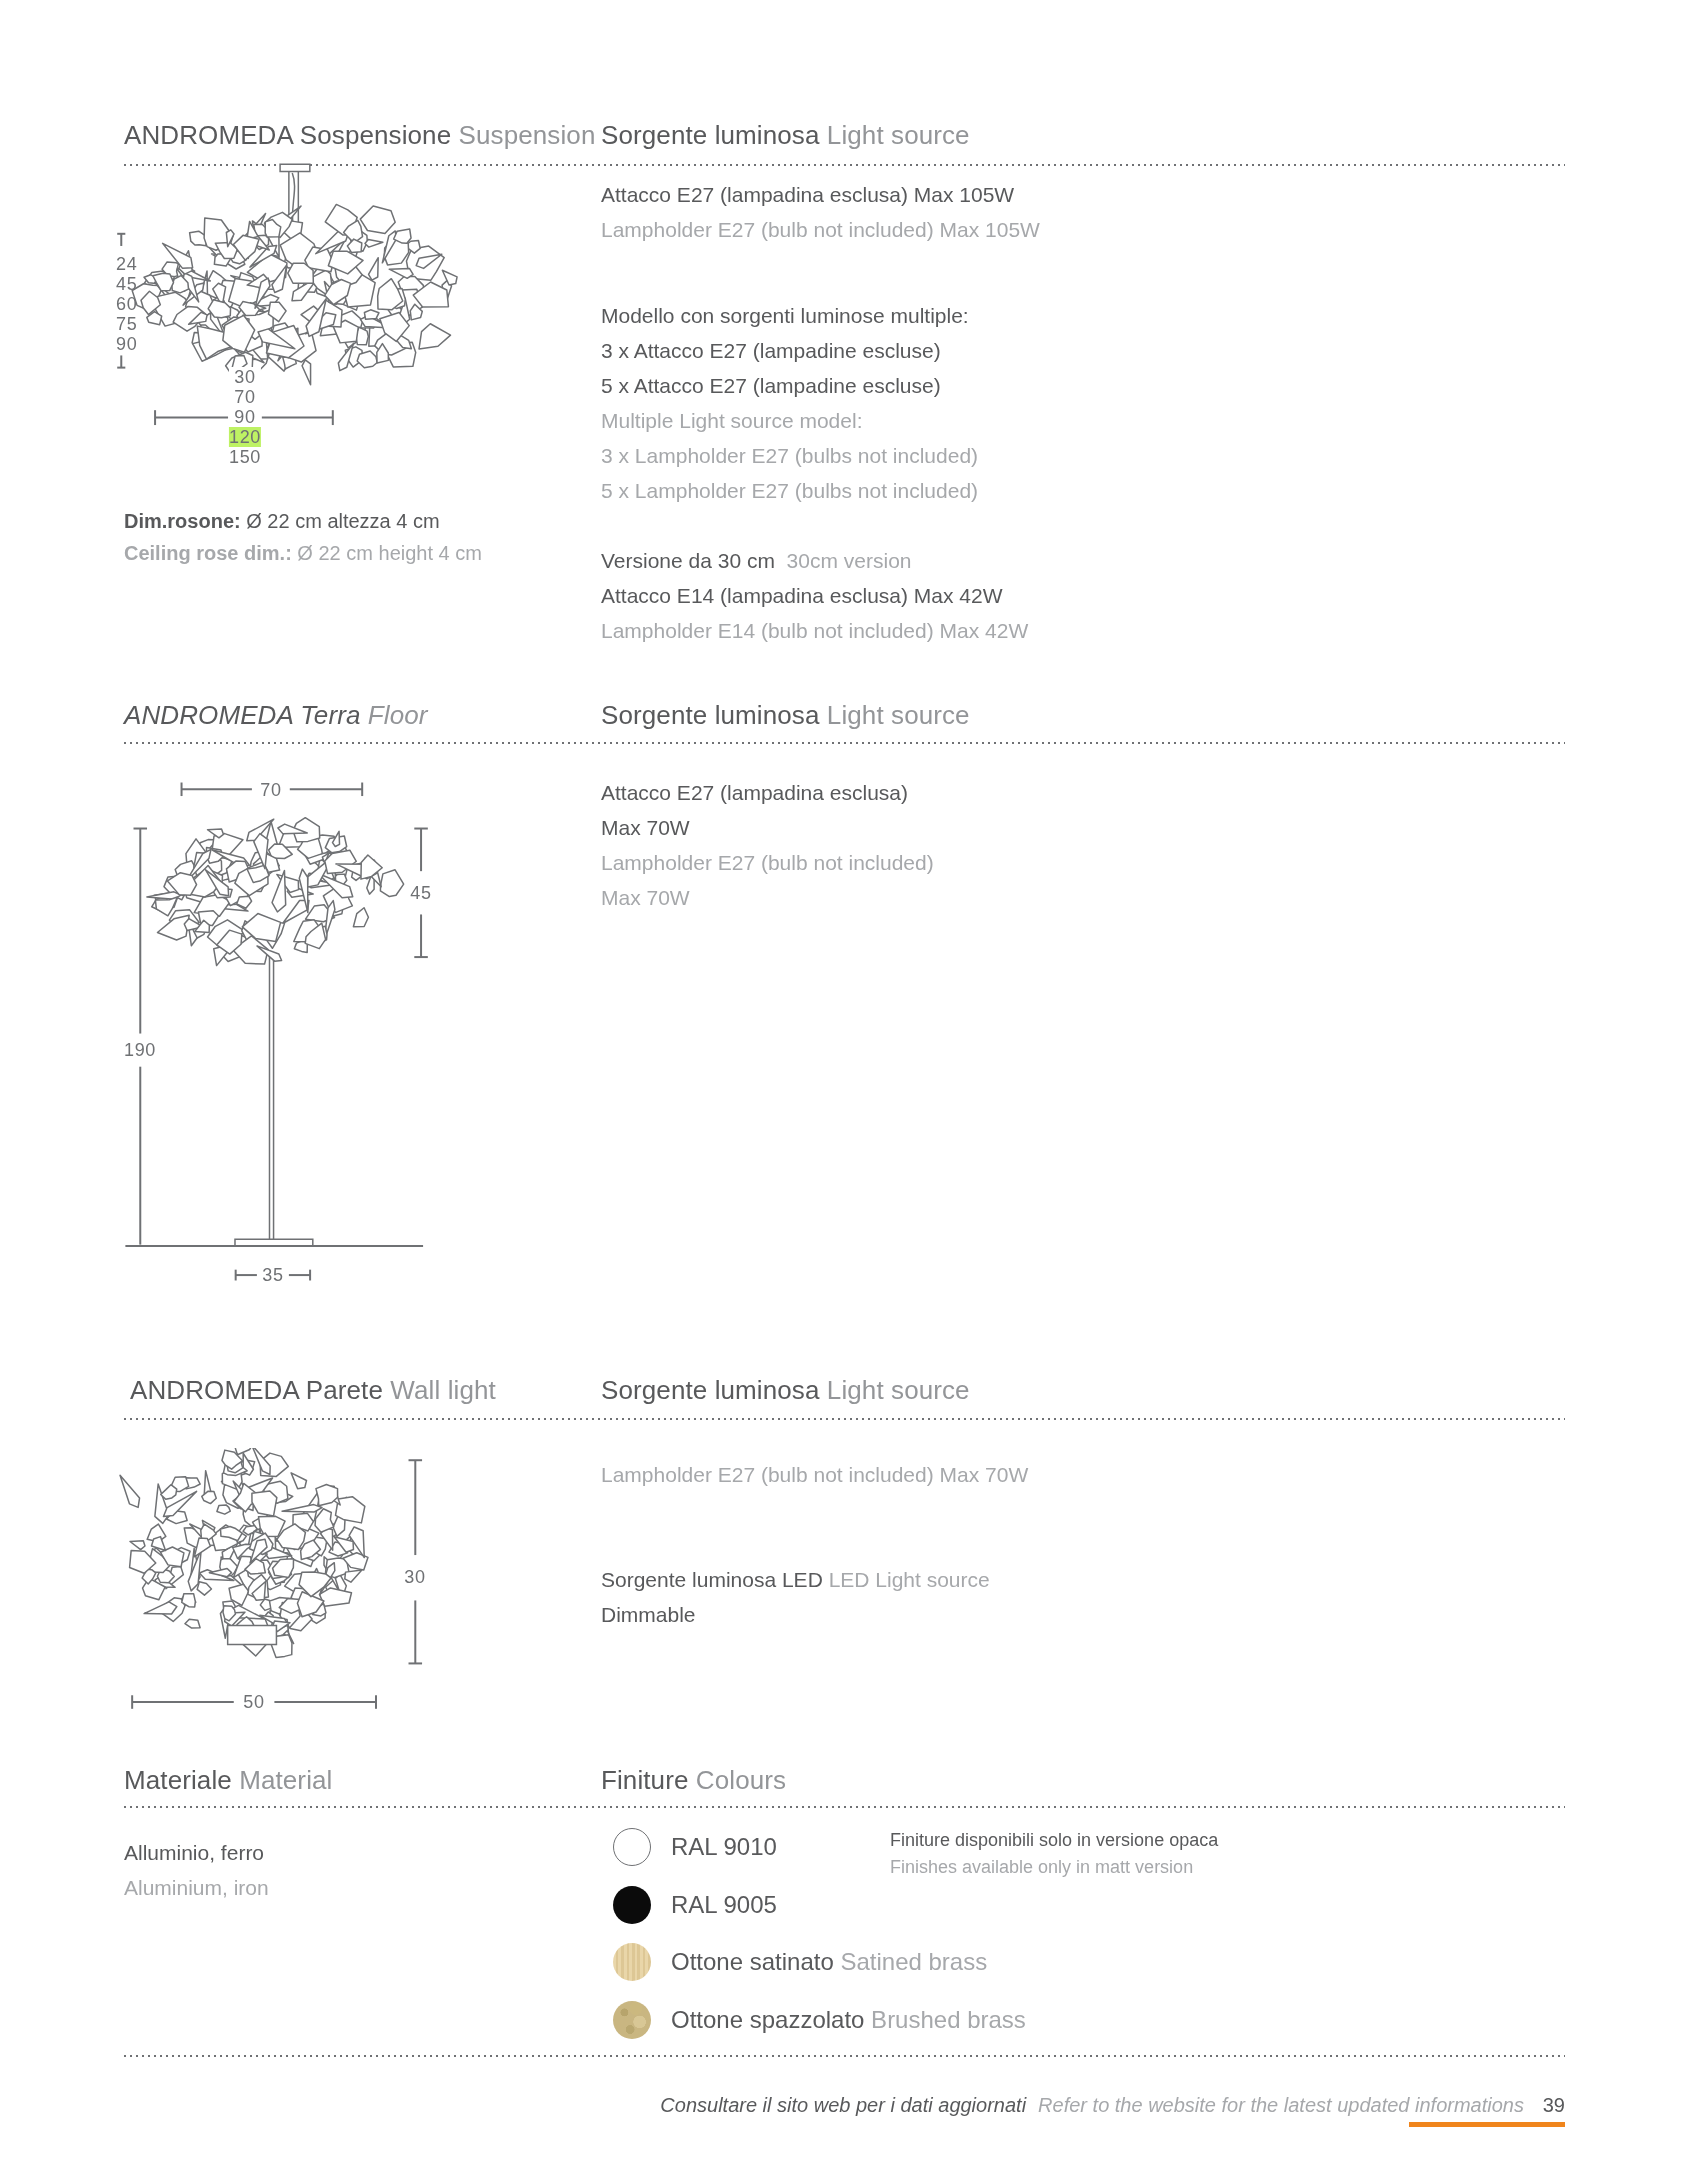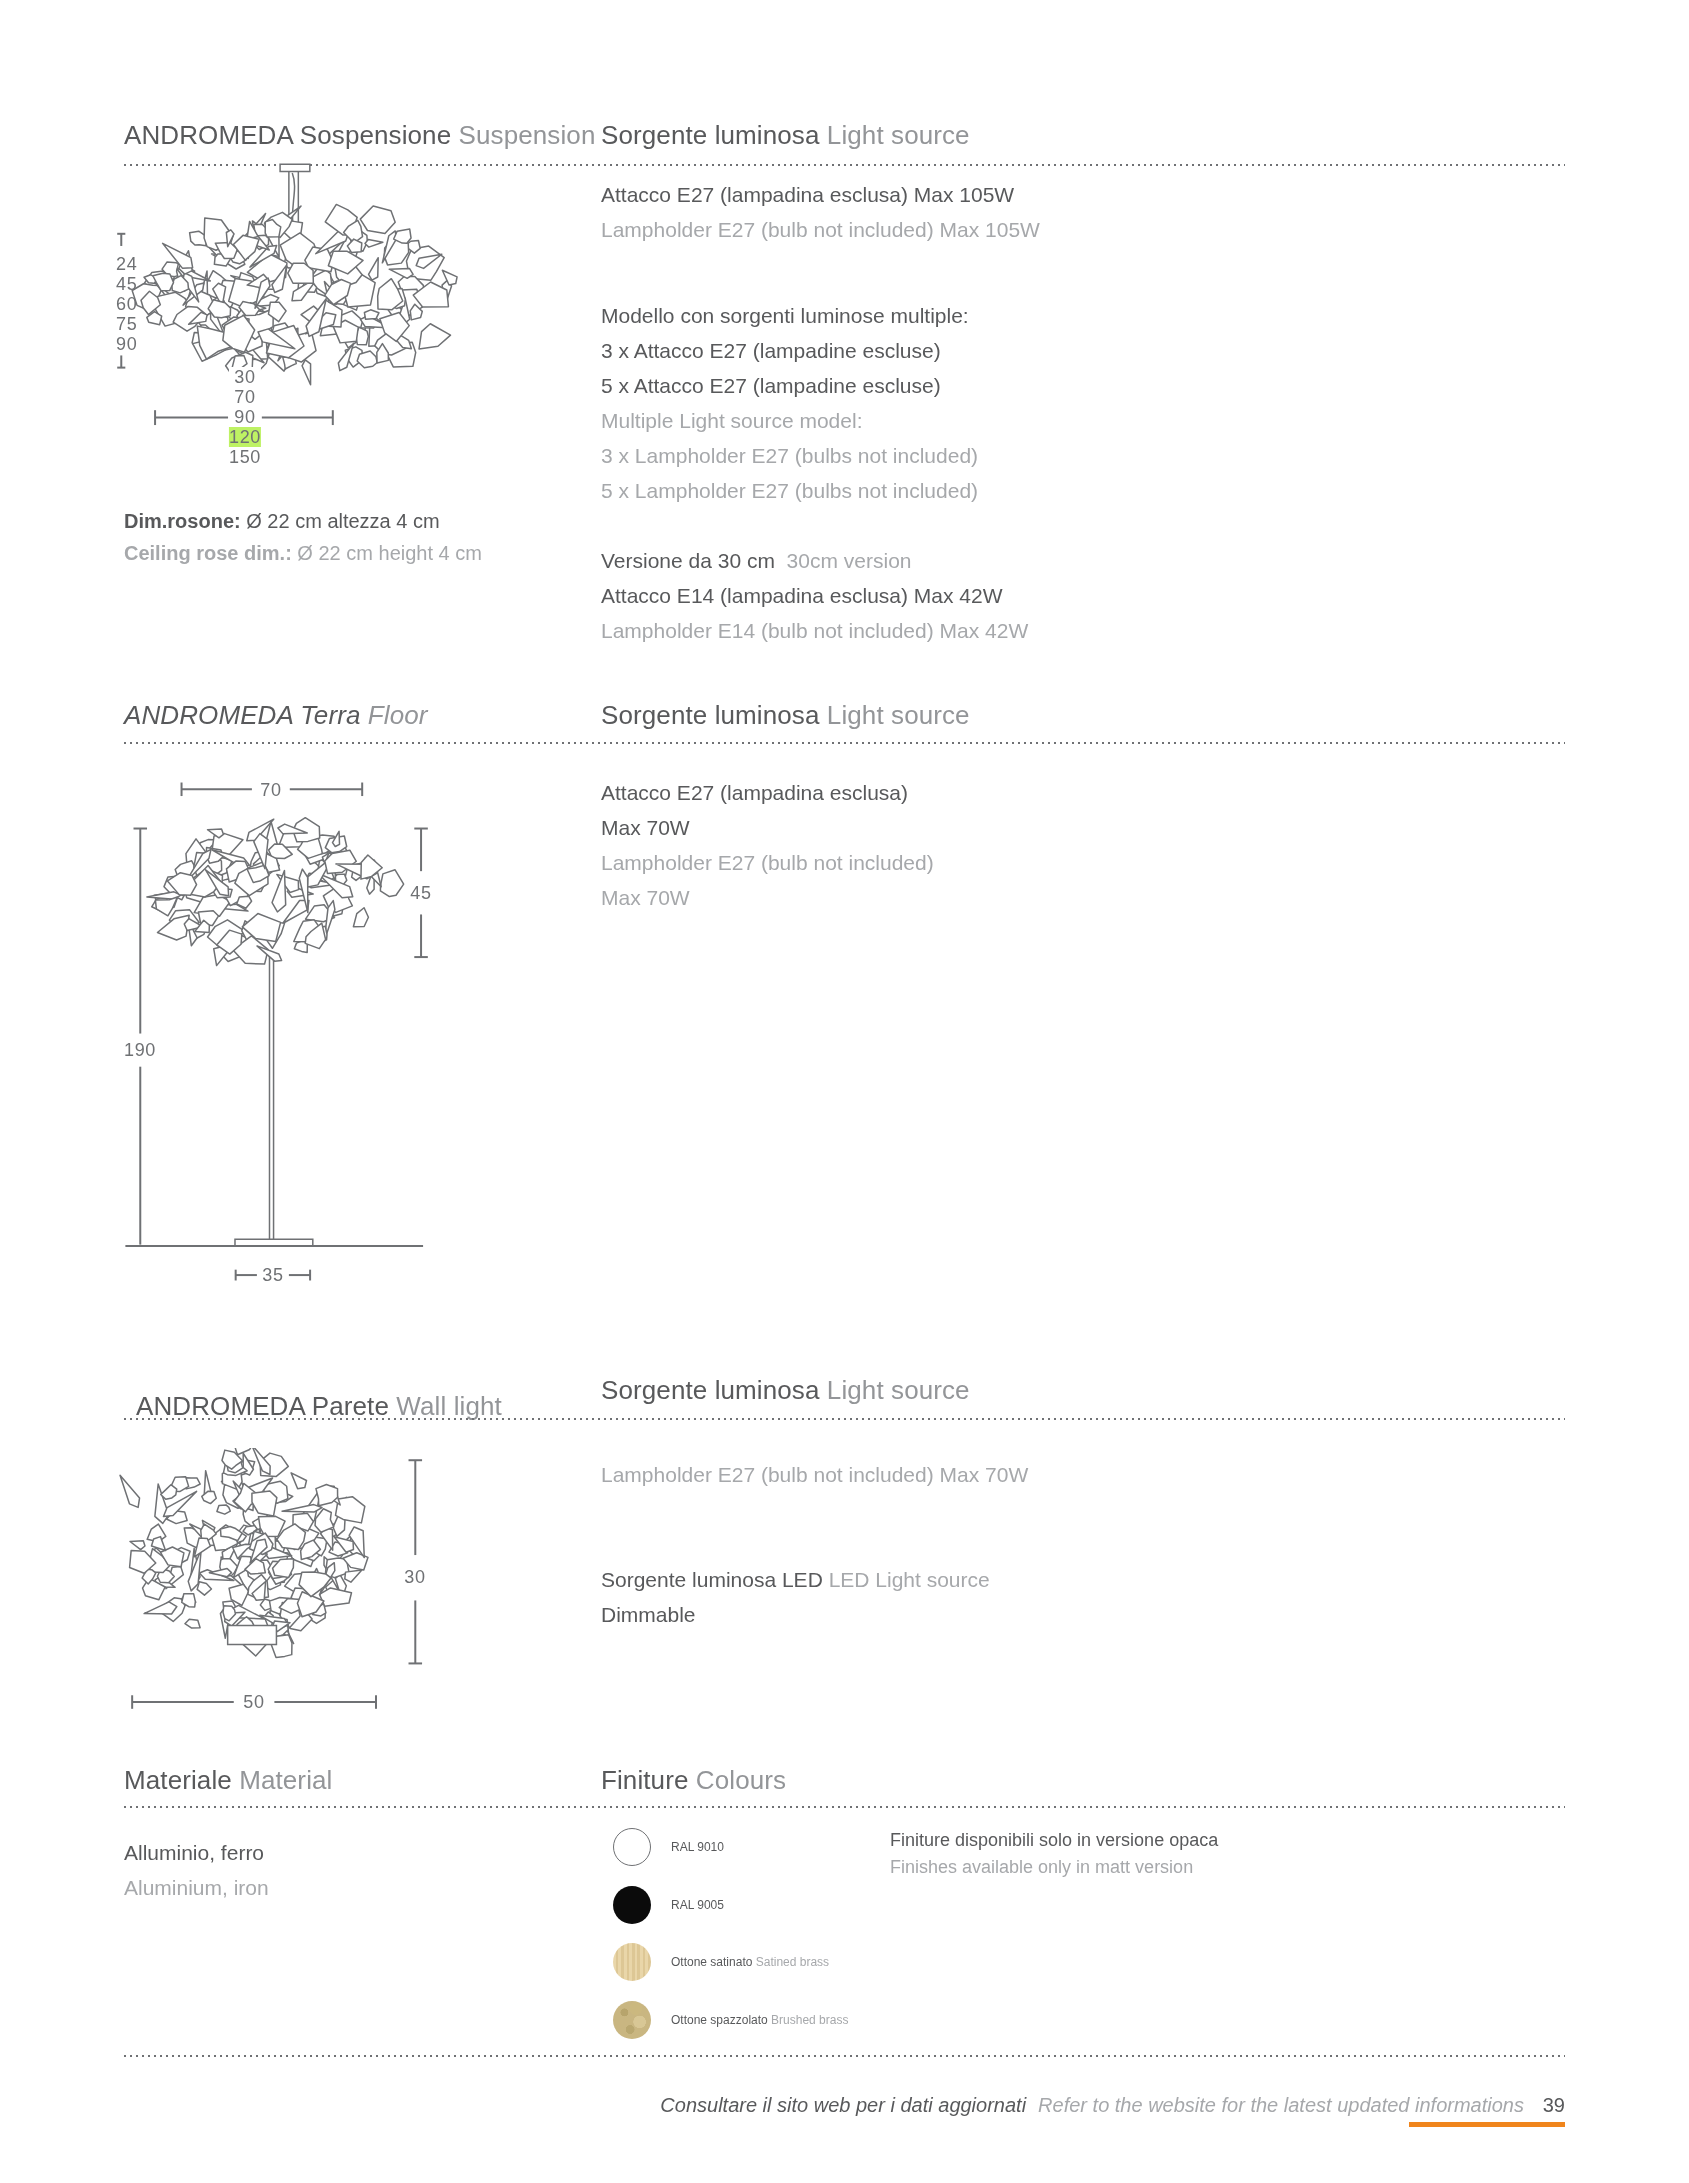--- a/index.html
+++ b/index.html
@@ -35,21 +35,21 @@
   .sw-ral9005{background:#0b0b0b;}
   .sw-satin{background:repeating-linear-gradient(90deg,#e9d6a9 0 2.7px,#ddc795 2.7px 5.4px);}
   .sw-brushed{
     background:
       radial-gradient(circle at 30% 30%, #b7a46c 0 10%, transparent 11%),
       radial-gradient(circle at 70% 55%, #d8c795 0 18%, transparent 19%),
       radial-gradient(circle at 45% 75%, #b9a76f 0 12%, transparent 13%),
       radial-gradient(circle at 60% 20%, #cbb87f 0 16%, transparent 17%),
       #c9b681;
   }
-  .sw-label{margin-left:20px;font-size:12px;white-space:pre;}
+  .sw-label{margin-left:20px;font-size:24px;white-space:pre;}
   .note{position:absolute;left:890px;top:1827px;font-size:18px;line-height:27px;}
   .footer{
     position:absolute;right:124px;top:2094px;display:flex;align-items:baseline;gap:12px;
     font-size:20px;font-style:italic;white-space:pre;
   }
   .footer .pagenum{font-style:normal;font-size:20px;margin-left:6.8px;color:#58595b;}
   .accent-bar{position:absolute;z-index:3;}
 </style>
 </head>
 <body>
@@ -413,21 +413,21 @@
 <div class="dim-label" style="left:140px;top:1050px;">190</div>
 <div class="dim-label" style="left:273px;top:1275px;">35</div>
 
 <div class="spec" style="top:775px;">
     <div class="line"><span class="t-d">Attacco E27 (lampadina esclusa)</span></div>
     <div class="line"><span class="t-d">Max 70W</span></div>
     <div class="line"><span class="t-g">Lampholder E27 (bulb not included)</span></div>
     <div class="line"><span class="t-g">Max 70W</span></div>
   </div>
 
-<div class="abs sec-title" style="left:136px;top:1375px;margin-top:16px;"><span class="t-d">ANDROMEDA Parete</span><span class="hdr-en"> Wall light</span></div>
+<div class="abs sec-title" style="left:130px;top:1375px;"><span class="t-d">ANDROMEDA Parete</span><span class="hdr-en"> Wall light</span></div>
 <div class="abs sec-title" style="left:601px;top:1375px;"><span class="t-d">Sorgente luminosa</span><span class="hdr-en"> Light source</span></div>
 <div class="dotted" style="top:1418px;"></div>
 
 <svg class="drawing" style="left:101px;top:1448px;" width="359" height="271" viewBox="0 0 530 400">
   <g class="cluster-target">
       <path d="M256.4 186.9L249.1 171.5L257.9 152.8L278.0 165.4L275.0 181.9Z" fill="#ffffff" stroke="#6f7174" stroke-width="1.5" stroke-linejoin="round"></path>
       <path d="M253.1 261.0L248.4 271.5L269.9 286.6L264.6 260.8Z" fill="#ffffff" stroke="#6f7174" stroke-width="1.5" stroke-linejoin="round"></path>
       <path d="M204.6 44.8L213.5 62.8L224.0 79.7L202.2 88.9L185.1 80.6L180.0 69.1L182.3 55.3Z" fill="#ffffff" stroke="#6f7174" stroke-width="1.5" stroke-linejoin="round"></path>
       <path d="M110.8 111.6L96.7 104.8L108.2 92.7L123.5 94.4L127.2 106.9Z" fill="#ffffff" stroke="#6f7174" stroke-width="1.5" stroke-linejoin="round"></path>
       <path d="M300.9 58.3L303.4 47.9L280.7 36.7L290.3 60.1Z" fill="#ffffff" stroke="#6f7174" stroke-width="1.5" stroke-linejoin="round"></path>

